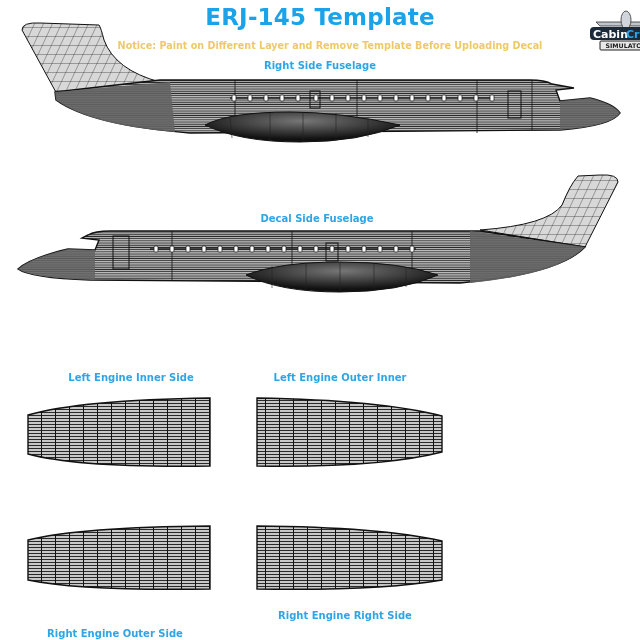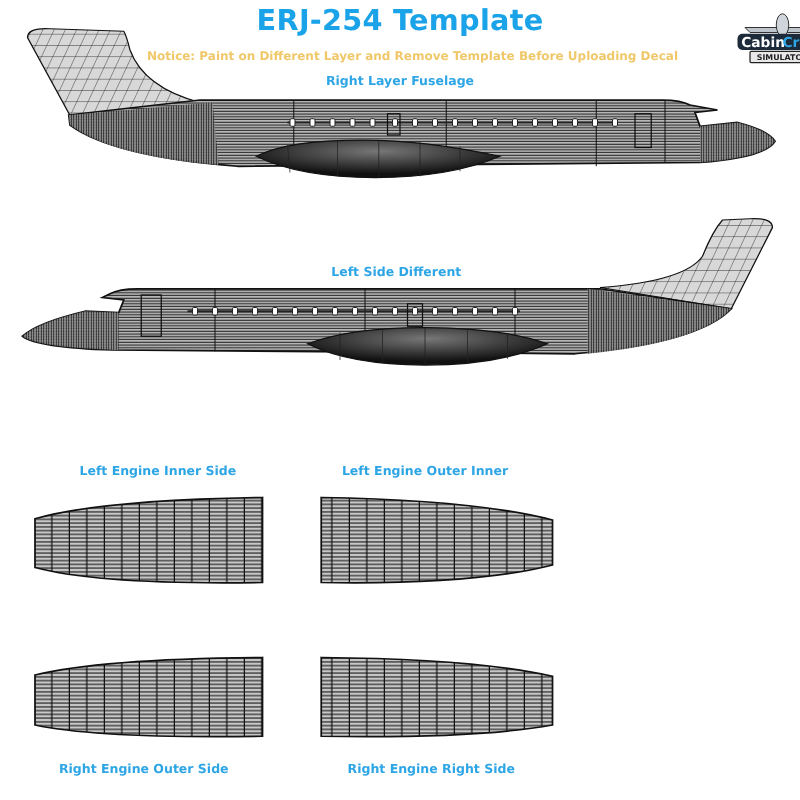--- a/index.html
+++ b/index.html
@@ -7,36 +7,36 @@
   .abs { position: absolute; }
   .title { left: 0; width: 640px; top: 4px; text-align: center; font-size: 23px; font-weight: bold; color: #1aa3e8; letter-spacing: 0.2px; }
   .notice { left: 0; width: 660px; top: 40px; text-align: center; font-size: 9.6px; font-weight: bold; color: #f0c86a; }
   .label { font-size: 10px; font-weight: bold; color: #2ea6e6; text-align: center; white-space: nowrap; }
   .logo { left: 586px; top: 8px; width: 80px; height: 46px; }
   svg { position: absolute; overflow: visible; }
 </style>
 </head>
 <body>
 
-<div class="abs title">ERJ-254 Template</div>
+<div class="abs title">ERJ-145 Template</div>
 <div class="abs notice">Notice: Paint on Different Layer and Remove Template Before Uploading Decal</div>
 
 <div class="abs logo">
   <svg width="80" height="46" viewBox="0 0 80 46">
     <path d="M10 14 L70 14 L66 18 L14 18 Z" fill="#bfc5cc" stroke="#333" stroke-width="0.8"></path>
     <ellipse cx="40" cy="12" rx="5" ry="9" fill="#cfd5da" stroke="#333" stroke-width="0.8"></ellipse>
     <rect x="4" y="19" width="72" height="13" rx="4" fill="#1c2a3a"></rect>
     <text x="7" y="29.5" font-family="DejaVu Sans, sans-serif" font-size="11" font-weight="bold" fill="#ffffff">Cabin</text>
     <text x="40" y="29.5" font-family="DejaVu Sans, sans-serif" font-size="11" font-weight="bold" fill="#2ea6e6">Crew</text>
     <rect x="14" y="33" width="52" height="9" rx="1" fill="#e8e8e8" stroke="#222" stroke-width="1"></rect>
     <text x="40" y="40.3" text-anchor="middle" font-family="DejaVu Sans, sans-serif" font-size="6.3" font-weight="bold" fill="#222">SIMULATOR</text>
   </svg>
 </div>
 
-<div class="abs label" style="left:220px; top:60px; width:200px;">Right Layer Fuselage</div>
+<div class="abs label" style="left:220px; top:60px; width:200px;">Right Side Fuselage</div>
 
 <svg style="left:0; top:0;" width="640" height="170" viewBox="0 0 640 170">
   <defs>
     <pattern id="hlines" width="4" height="2.2" patternUnits="userSpaceOnUse">
       <rect width="4" height="2.2" fill="#bdbdbd"></rect>
       <line x1="0" y1="1" x2="4" y2="1" stroke="#2a2a2a" stroke-width="0.9"></line>
     </pattern>
     <pattern id="vlines" width="2" height="4" patternUnits="userSpaceOnUse">
       <rect width="2" height="4" fill="#9a9a9a"></rect>
       <line x1="1" y1="0" x2="1" y2="4" stroke="#111" stroke-width="0.8"></line>
@@ -93,21 +93,21 @@
   <path d="M205 125 Q230 112 290 112 Q340 112 400 125 Q360 142 300 142 Q240 142 205 125 Z" fill="url(#belly)" stroke="#111" stroke-width="1"></path>
   <g stroke="#222" stroke-width="0.6">
     <line x1="230" y1="116" x2="232" y2="138"></line>
     <line x1="270" y1="113" x2="270" y2="141"></line>
     <line x1="303" y1="112" x2="303" y2="142"></line>
     <line x1="336" y1="113" x2="336" y2="141"></line>
     <line x1="368" y1="117" x2="368" y2="137"></line>
   </g>
 </svg>
 
-<div class="abs label" style="left:217px; top:213px; width:200px;">Left Side Different</div>
+<div class="abs label" style="left:217px; top:213px; width:200px;">Decal Side Fuselage</div>
 
 <svg style="left:0; top:170px;" width="640" height="140" viewBox="0 170 640 140">
 
   <path d="M618 182 Q618 174 600 175 L578 176 Q570 185 562 205 Q548 225 480 230 L585 247 Z" fill="url(#tailgrid)" stroke="#111" stroke-width="1"></path>
 
   <path d="M585 247 L480 231 L110 231 Q95 231 88 235 L82 238 L99 240 L95 250 L68 249 Q30 258 18 269 Q30 278 90 280 L460 283 Q560 274 585 247 Z" fill="url(#hlines)" stroke="#111" stroke-width="1.4"></path>
 
   <path d="M470 231 L585 247 Q560 274 470 283 Z" fill="url(#vlines)" opacity="0.9"></path>
 
   <path d="M95 250 L68 249 Q30 258 18 269 Q30 278 95 280 Z" fill="url(#vlines)" opacity="0.85"></path>
@@ -145,23 +145,23 @@
   <path d="M246 275 Q280 262 340 262 Q400 262 438 275 Q400 292 340 292 Q280 292 246 275 Z" fill="url(#belly)" stroke="#111" stroke-width="1"></path>
   <g stroke="#222" stroke-width="0.6">
     <line x1="272" y1="266" x2="272" y2="288"></line>
     <line x1="306" y1="263" x2="306" y2="291"></line>
     <line x1="340" y1="262" x2="340" y2="292"></line>
     <line x1="374" y1="263" x2="374" y2="291"></line>
     <line x1="406" y1="267" x2="406" y2="287"></line>
   </g>
 </svg>
 
-<div class="abs label" style="left:19px; top:372px; width:170px;text-align:right;">Left Engine Inner Side</div>
+<div class="abs label" style="left:46px; top:372px; width:170px;">Left Engine Inner Side</div>
 <div class="abs label" style="left:255px; top:372px; width:170px;">Left Engine Outer Inner</div>
-<div class="abs label" style="left:20px; top:610px; width:190px;">Right Engine Outer Side</div>
+<div class="abs label" style="left:20px; top:628px; width:190px;">Right Engine Outer Side</div>
 <div class="abs label" style="left:260px; top:610px; width:170px;">Right Engine Right Side</div>
 
 <svg style="left:0; top:380px;" width="640" height="240" viewBox="0 380 640 240">
   <defs>
     <pattern id="eng" width="14" height="3" patternUnits="userSpaceOnUse">
       <rect width="14" height="3" fill="#c8c8c8"></rect>
       <line x1="0" y1="1.5" x2="14" y2="1.5" stroke="#2a2a2a" stroke-width="1"></line>
       <line x1="13.5" y1="0" x2="13.5" y2="3" stroke="#111" stroke-width="1"></line>
     </pattern>
   </defs>

